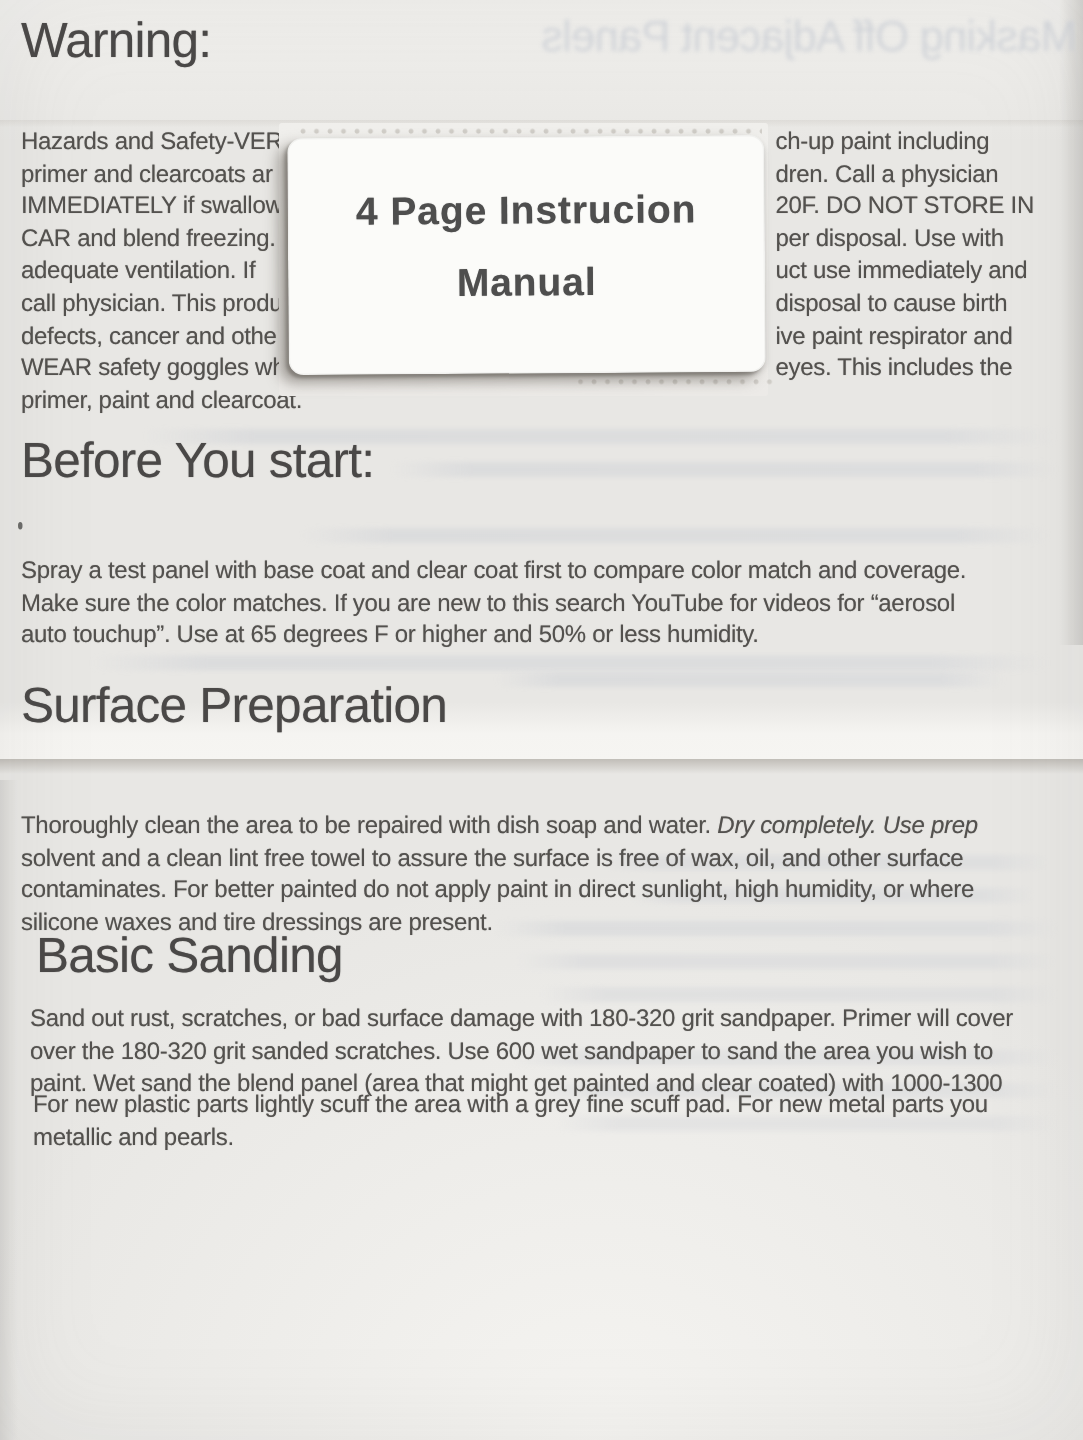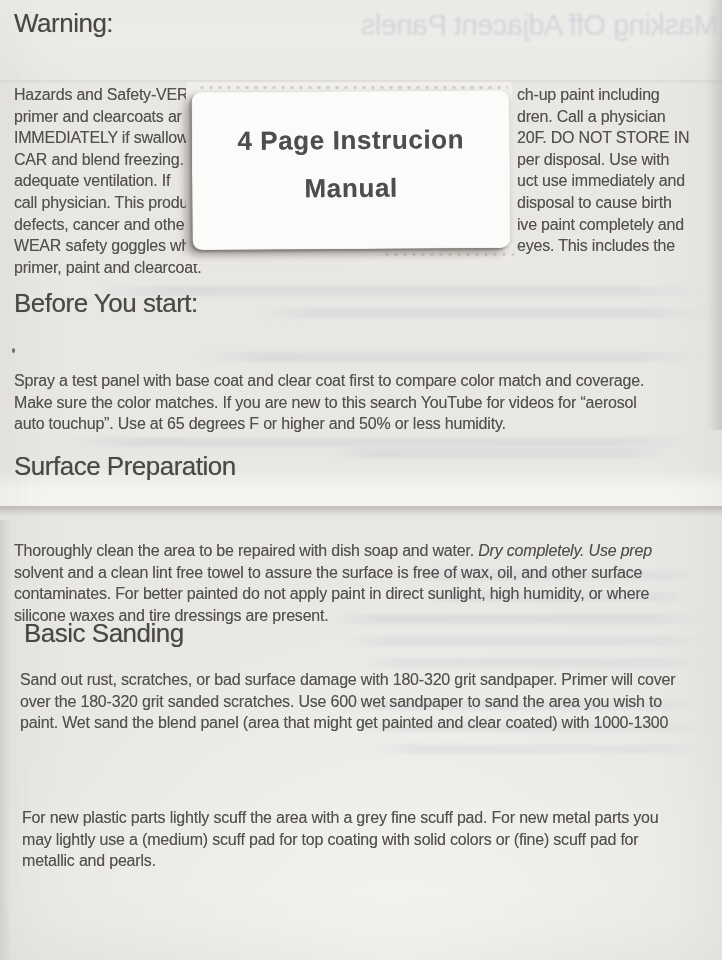--- a/index.html
+++ b/index.html
@@ -14,21 +14,21 @@
       linear-gradient(to bottom, rgba(186,182,176,.85), rgba(186,182,176,0)) 0 506px / 722px 10px no-repeat,
       linear-gradient(to bottom, rgba(248,247,245,0), #f5f4f1 55%, #f6f5f2) 0 468px / 722px 38px no-repeat,
       linear-gradient(to bottom, rgba(208,205,200,.45), rgba(208,205,200,0)) 0 80px / 722px 5px no-repeat,
       linear-gradient(to bottom, #f2f1ee, rgba(242,241,238,0)) 0 0 / 722px 95px no-repeat,
       radial-gradient(ellipse 60% 40% at 55% 100%, rgba(246,245,242,.9), rgba(246,245,242,0)) 0 0 / 722px 960px no-repeat,
       #e8e7e4;
     box-shadow: inset 0 0 70px rgba(120,118,114,0.10);
   }
   .heading{
     position:absolute;
-    font-size:26px;letter-spacing:-0.5px;
+    font-size:33px;letter-spacing:-0.5px;
     color:#4a4847;
     text-shadow:0 0 0.7px rgba(74,72,71,.55);
     white-space:nowrap;
     z-index:3;
   }
   .body-line{
     height:21.6px;
     font-size:16px;letter-spacing:-0.2px;
     color:#53514e;
     text-shadow:0 0 0.6px rgba(83,81,78,.5);
@@ -108,21 +108,21 @@
 
   <div class="heading" style="left:14px;top:8px;">Warning:</div>
 
   <div class="para" style="left:14px;top:86px;">
     <div class="body-line"><span>Hazards and Safety-VERY</span><span class="frag-right">ch-up paint including</span></div>
     <div class="body-line"><span>primer and clearcoats ar</span><span class="frag-right">dren. Call a physician</span></div>
     <div class="body-line"><span>IMMEDIATELY if swallow</span><span class="frag-right">20F. DO NOT STORE IN</span></div>
     <div class="body-line"><span>CAR and blend freezing.</span><span class="frag-right">per disposal. Use with</span></div>
     <div class="body-line"><span>adequate ventilation. If</span><span class="frag-right">uct use immediately and</span></div>
     <div class="body-line"><span>call physician. This produ</span><span class="frag-right">disposal to cause birth</span></div>
-    <div class="body-line"><span>defects, cancer and othe</span><span class="frag-right">ive paint completely and</span></div>
+    <div class="body-line"><span>defects, cancer and othe</span><span class="frag-right">ive paint respirator and</span></div>
     <div class="body-line"><span>WEAR safety goggles wh</span><span class="frag-right">eyes. This includes the</span></div>
     <div class="body-line"><span>primer, paint and clearcoat.</span><span class="frag-right"></span></div>
   </div>
 
   <div class="sticker-backing"></div>
   <div class="perf" style="left:200px;top:85px;width:308px;"></div>
   <div class="perf" style="left:385px;top:252px;width:132px;"></div>
   <div class="sticker-label">
     <div class="sticker-line">4 Page Instrucion</div>
     <div class="sticker-line sticker-line2">Manual</div>
@@ -143,19 +143,18 @@
     <div class="body-line">contaminates. For better painted do not apply paint in direct sunlight, high humidity, or where</div>
     <div class="body-line">silicone waxes and tire dressings are present.</div>
   </div>
 
   <div class="heading" style="left:24px;top:618px;">Basic Sanding</div>
   <div class="para" style="left:20px;top:671px;">
     <div class="body-line">Sand out rust, scratches, or bad surface damage with 180-320 grit sandpaper. Primer will cover</div>
     <div class="body-line">over the 180-320 grit sanded scratches. Use 600 wet sandpaper to sand the area you wish to</div>
     <div class="body-line">paint. Wet sand the blend panel (area that might get painted and clear coated) with 1000-1300</div>
   </div>
-  <div class="para" style="left:22px;top:809px;">
+  <div class="para" style="left:22px;top:728px;">
     <div class="body-line">For new plastic parts lightly scuff the area with a grey fine scuff pad. For new metal parts you</div>
-    <div class="body-line">may lightly use a (medium) scuff pad for top coating with solid colors or (fine) scuff pad for</div>
     <div class="body-line">metallic and pearls.</div>
   </div>
 
 </div>
 
 </body></html>

